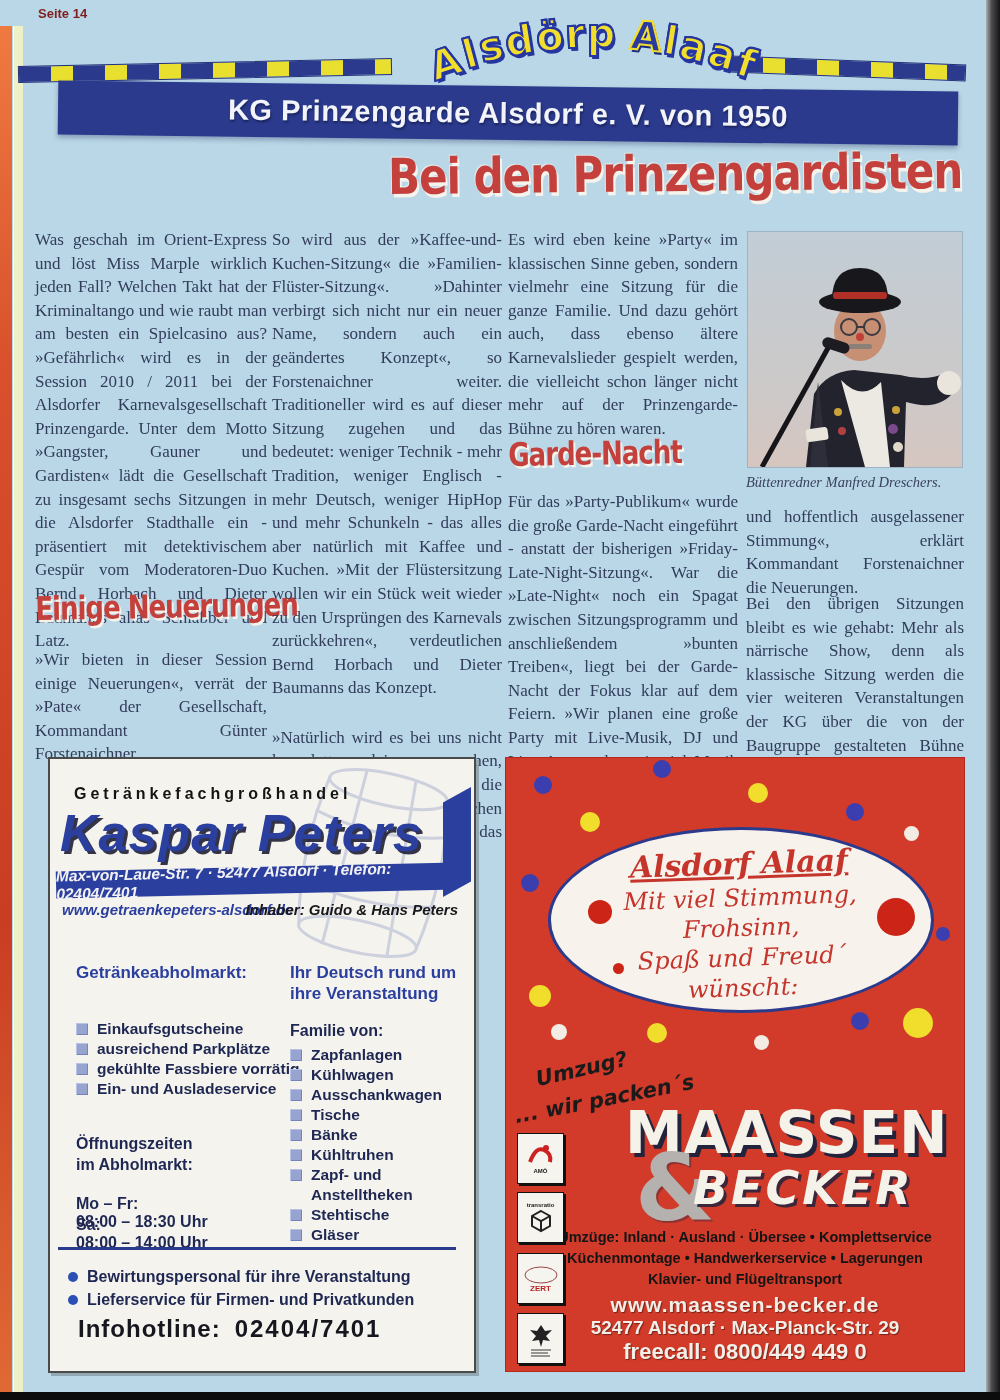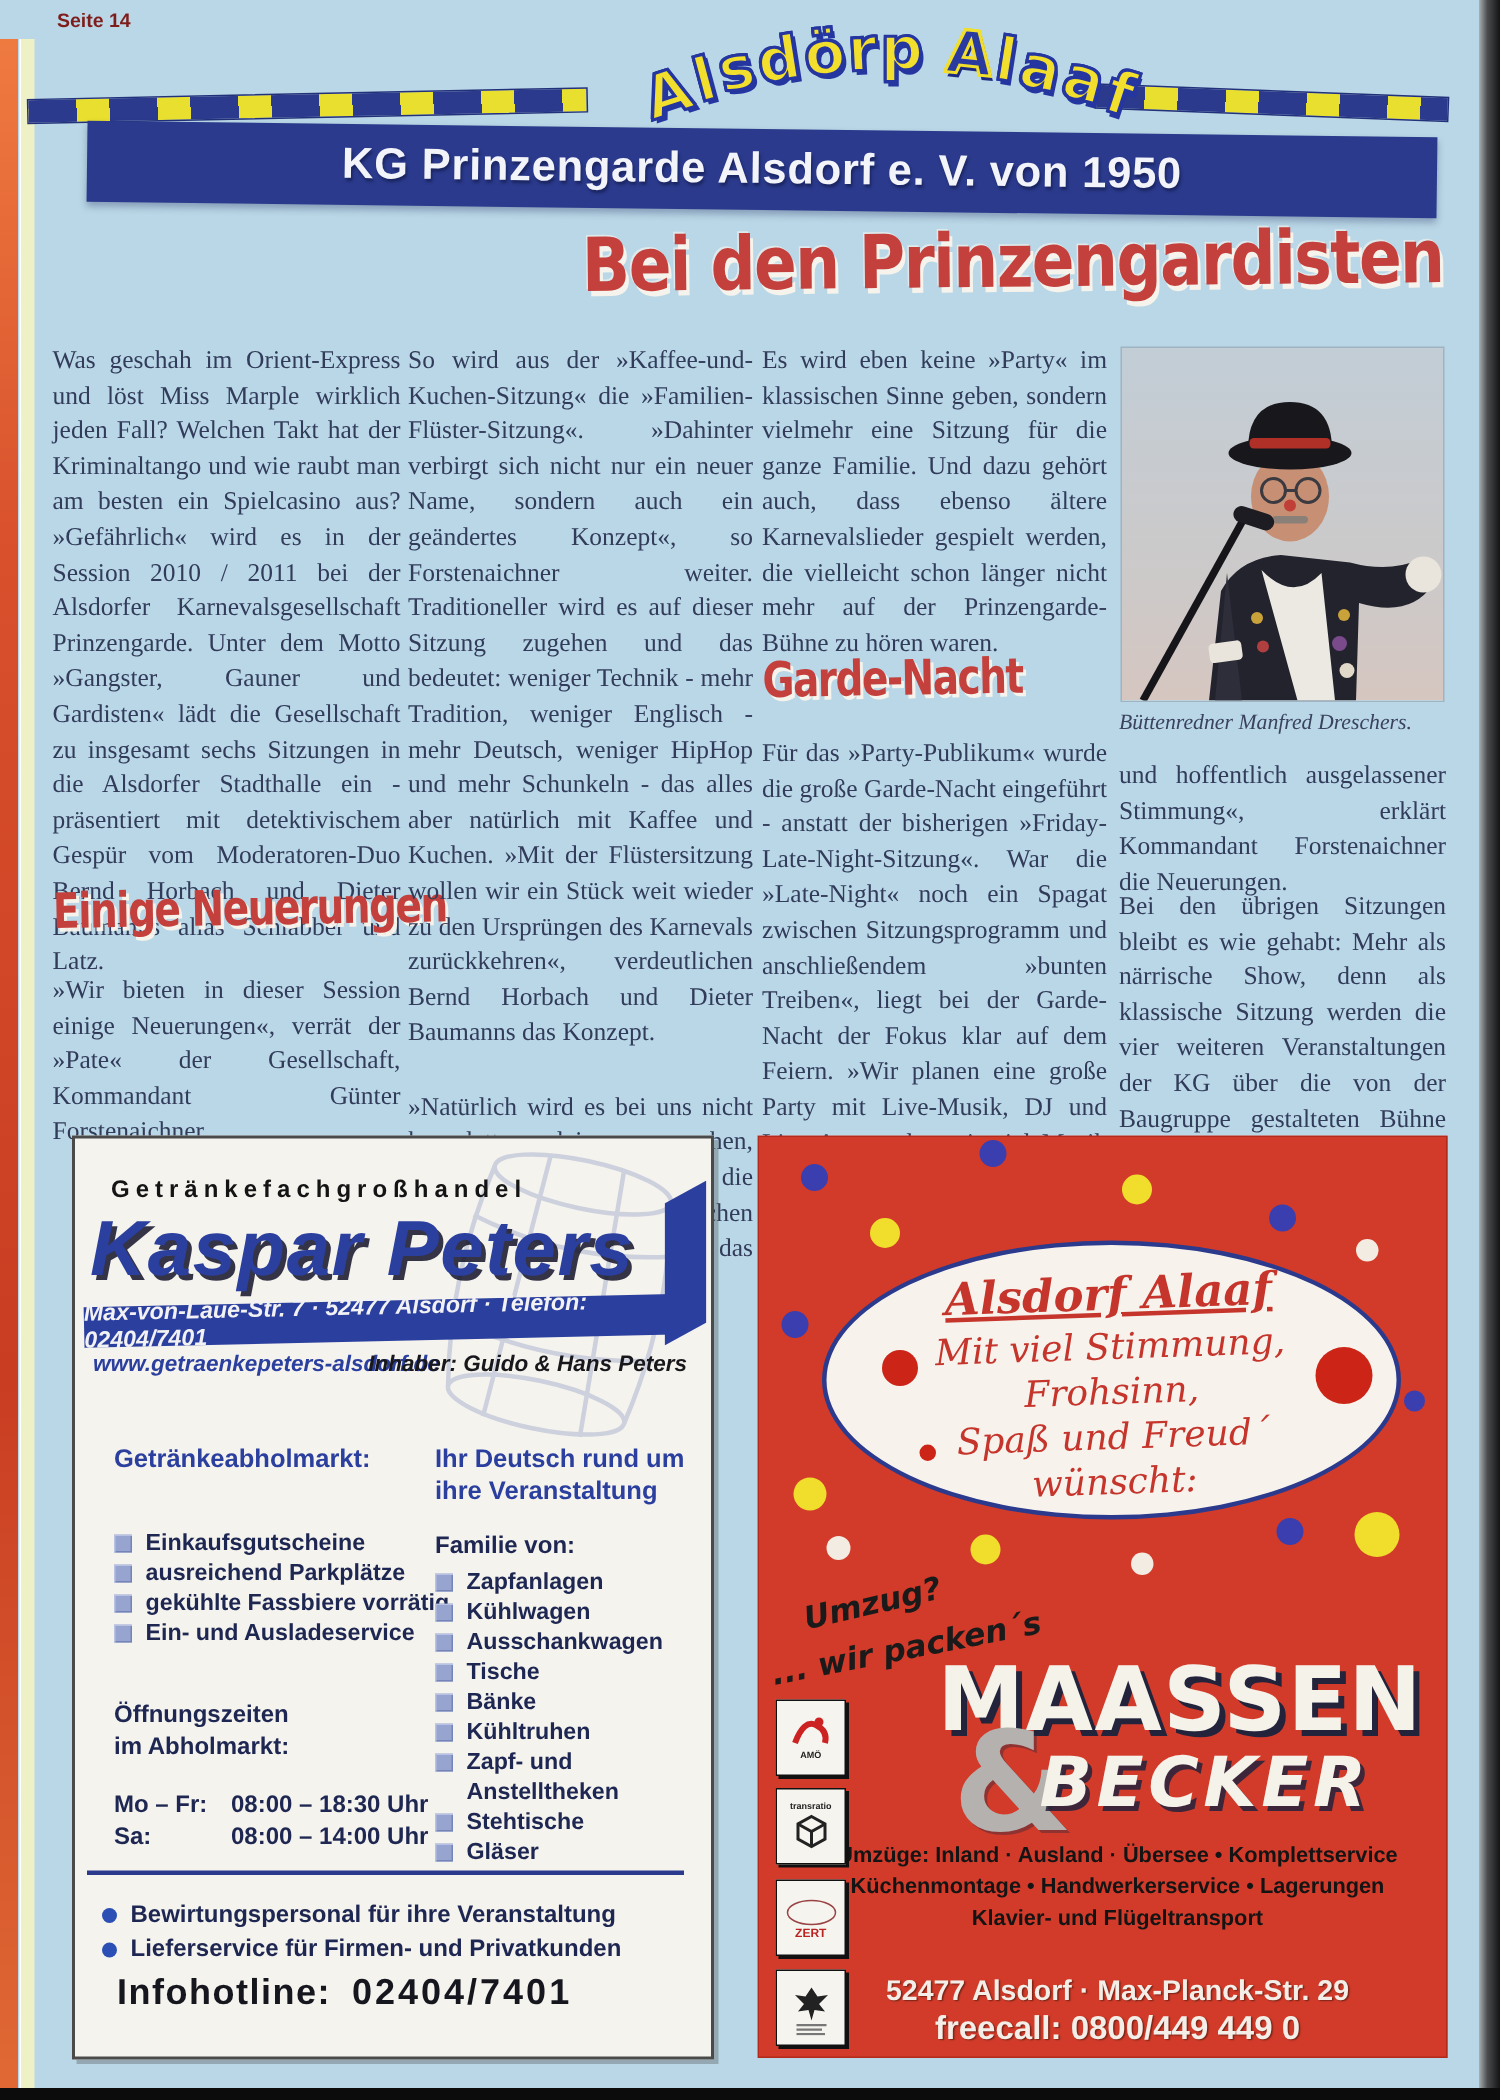--- a/index.html
+++ b/index.html
@@ -70,21 +70,21 @@
   .p-dark-h{position:absolute;font:bold 16px/21px "Liberation Sans",sans-serif;color:#1e2752;}
   .p-list{position:absolute;display:flex;flex-direction:column;}
   .p-item{display:flex;align-items:center;gap:9px;height:20px;
       font:bold 15.5px "Liberation Sans",sans-serif;color:#1e2752;}
   .bullet{flex:none;}
   .bullet.sq{width:12px;height:12px;background:#97a4d0;
       box-shadow:inset 1px 1px 0 #b8c2e2,inset -1px -1px 0 #7484b8;}
   .bullet.spacer{width:12px;height:12px;background:transparent;box-shadow:none;}
   .bullet.dot{width:10px;height:10px;border-radius:50%;background:#2b4fb4;}
   .p-hours{position:absolute;left:26px;top:436px;display:flex;flex-direction:column;}
-  .p-hrow{display:flex;height:21px;font:bold 16px "Liberation Sans",sans-serif;color:#1e2752;}
+  .p-hrow{display:flex;height:21px;font:bold 16px "Liberation Sans",sans-serif;color:#1e2752;flex-direction:column;}
   .p-hrow .d{width:78px;}
   .p-divider{position:absolute;left:8px;top:488px;width:398px;border-top:3px solid #2b3a8c;}
   #p-serv .p-item{height:23px;font-size:16px;}
   .p-hotline{position:absolute;left:28px;top:556px;font:bold 24px "Liberation Sans",sans-serif;
       color:#16161e;letter-spacing:1px;}
   .p-hotline .num{margin-left:14px;letter-spacing:2px;}
 
   
   #maassen{position:absolute;left:505px;top:757px;width:460px;height:615px;background:#d23b2a;
       box-shadow:inset 0 0 0 1px #b22a1c;}
@@ -386,20 +386,21 @@
     <div class="m-brand1">MAASSEN</div>
     <div class="m-amp">&amp;</div>
     <div class="m-brand2">BECKER</div>
 
     <div id="m-serv">
         <div class="m-srow">Umzüge: Inland · Ausland · Übersee • Komplettservice</div>
         <div class="m-srow">Küchenmontage • Handwerkerservice • Lagerungen</div>
         <div class="m-srow">Klavier- und Flügeltransport</div>
       </div>
 
+    <div id="m-web" class="m-white">www.maassen-becker.de</div>
     <div id="m-addr" class="m-white">52477 Alsdorf · Max-Planck-Str. 29</div>
     <div id="m-free" class="m-white">freecall: 0800/449 449 0</div>
 
     <div class="m-logo" style="top:376px">
       <svg width="30" height="26" viewBox="0 0 30 26">
         <path d="M4,20 Q10,4 18,8 Q26,12 24,20" fill="none" stroke="#c22" stroke-width="4"></path>
         <circle cx="20" cy="6" r="3" fill="#c22"></circle>
       </svg>
       <span class="lbl">AMÖ</span>
     </div>

